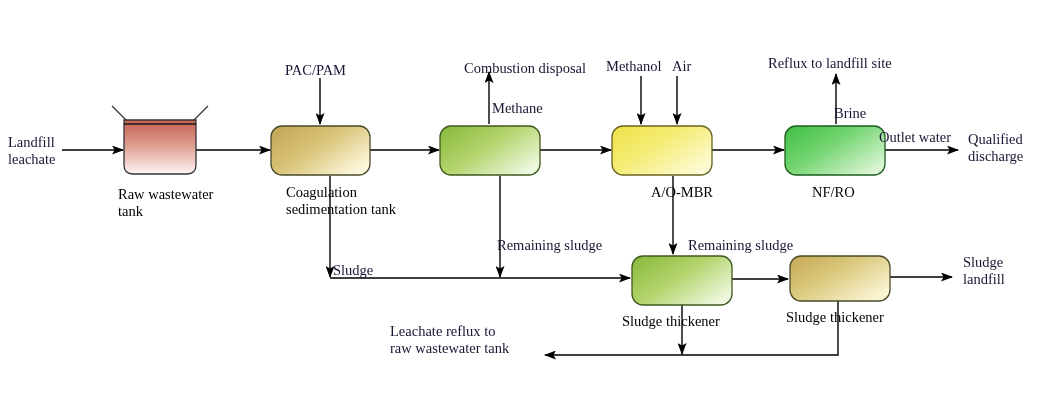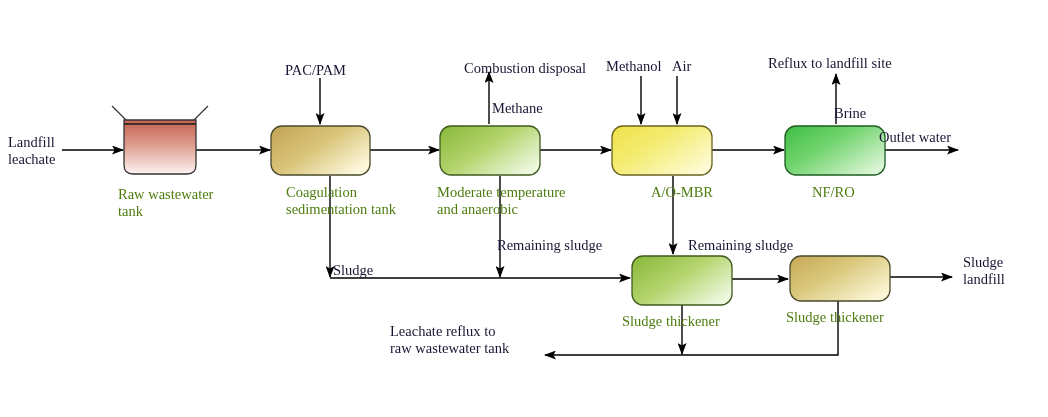--- a/index.html
+++ b/index.html
@@ -15,21 +15,21 @@
     position:absolute;
     color:#161634;
     font-family:"Liberation Serif", serif;
     font-size:14.5px;
     line-height:17px;
     white-space:pre;
     letter-spacing:0px;
   }
   .node-label{
     position:absolute;
-    color:#4d7c0f;
+    color:#000000;
     font-family:"Liberation Serif", serif;
     font-size:14.5px;
     line-height:17px;
     white-space:pre;
   }
 </style>
 </head>
 <body>
 
 <div id="stage">
@@ -131,22 +131,20 @@
 
     <rect x="790" y="256" width="100" height="45" rx="11" ry="11" fill="url(#g-tan2)" stroke="#4a4a2a" stroke-width="1.3"></rect>
   </svg>
 
   <div class="node-label" style="left:118px;top:186px;">Raw wastewater
 tank</div>
 
   <div class="node-label" style="left:286px;top:184px;">Coagulation
 sedimentation tank</div>
 
-  <div class="node-label" style="left:437px;top:184px;">Moderate temperature
-and anaerobic</div>
 
   <div class="node-label" style="left:641px;top:184px;margin-left:10px;">A/O-MBR</div>
 
   <div class="node-label" style="left:812px;top:184px;">NF/RO</div>
 
   <div class="node-label" style="left:622px;top:313px;text-align:right;">Sludge thickener</div>
 
   <div class="node-label" style="left:786px;top:309px;">Sludge thickener</div>
 
   <div class="lbl" style="left:8px;top:134px;">Landfill
@@ -161,20 +159,22 @@
   <div class="lbl" style="left:606px;top:58px;text-align:center;">Methanol</div>
 
   <div class="lbl" style="left:672px;top:58px;text-align:right;">Air</div>
 
   <div class="lbl" style="left:768px;top:55px;">Reflux to landfill site</div>
 
   <div class="lbl" style="left:834px;top:105px;">Brine</div>
 
   <div class="lbl" style="left:879px;top:129px;">Outlet water</div>
 
+  <div class="lbl" style="left:968px;top:131px;">Qualified
+discharge</div>
 
   <div class="lbl" style="left:333px;top:262px;">Sludge</div>
 
   <div class="lbl" style="left:497px;top:237px;">Remaining sludge</div>
 
   <div class="lbl" style="left:688px;top:237px;">Remaining sludge</div>
 
   <div class="lbl" style="left:963px;top:254px;">Sludge
 landfill</div>
 

